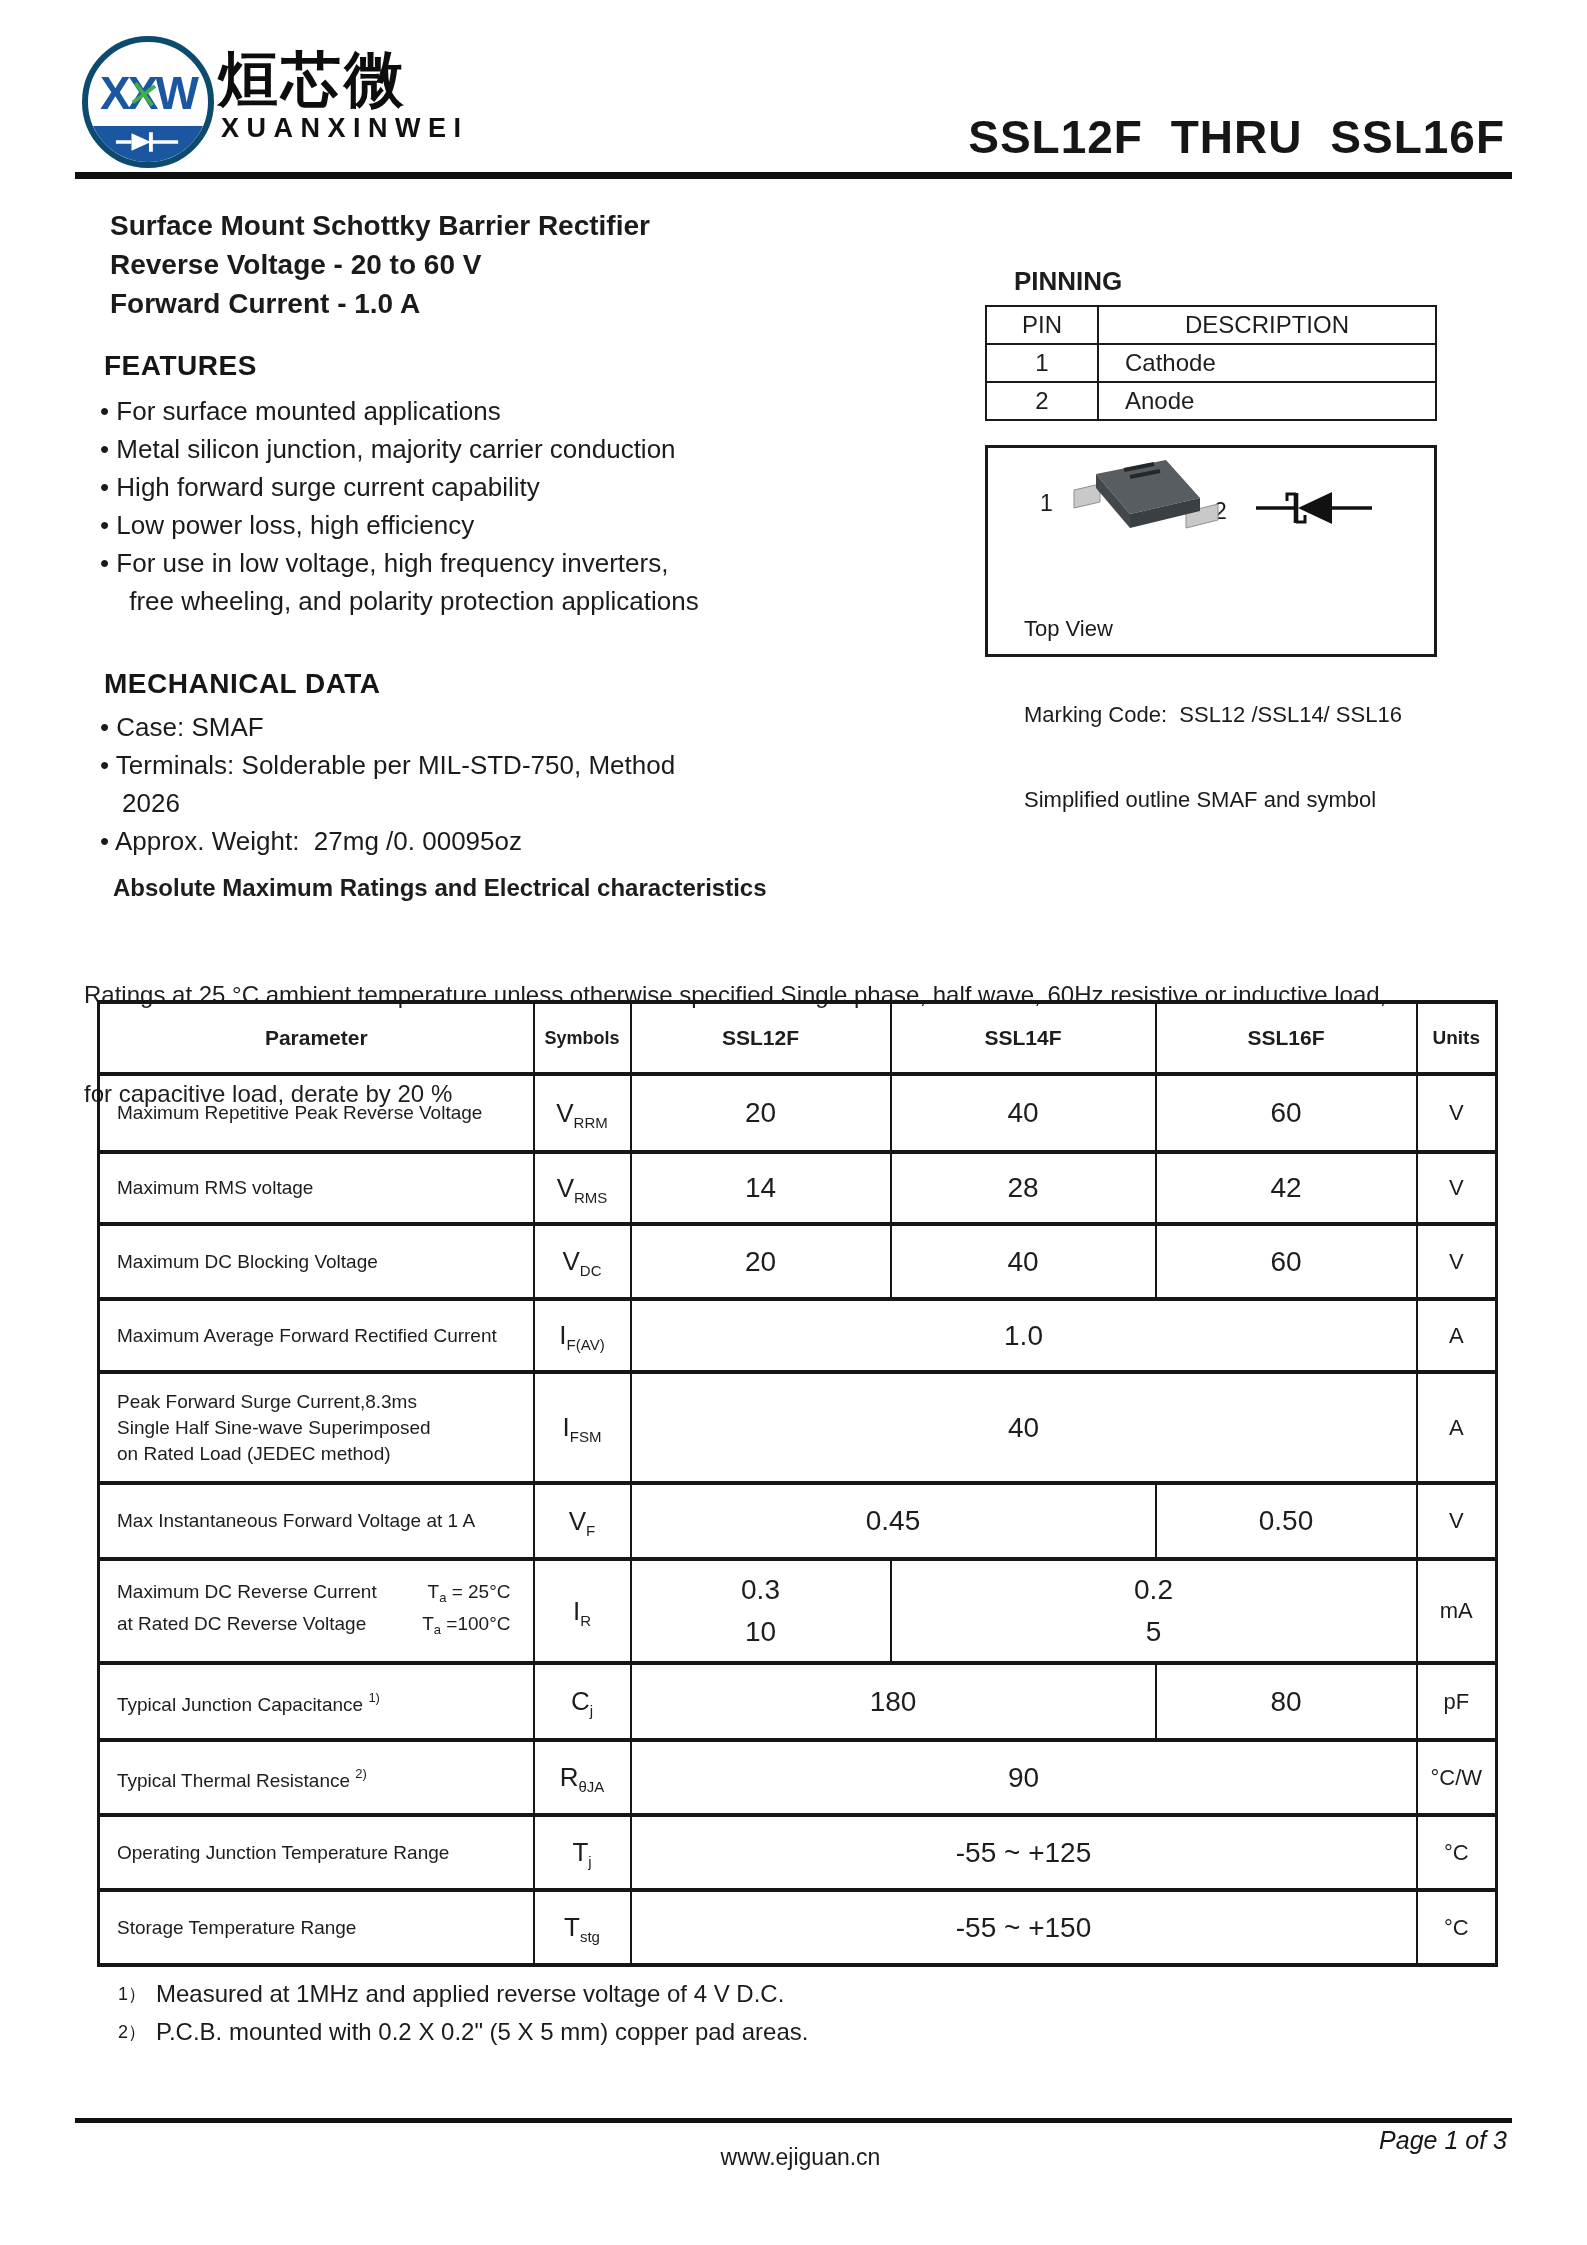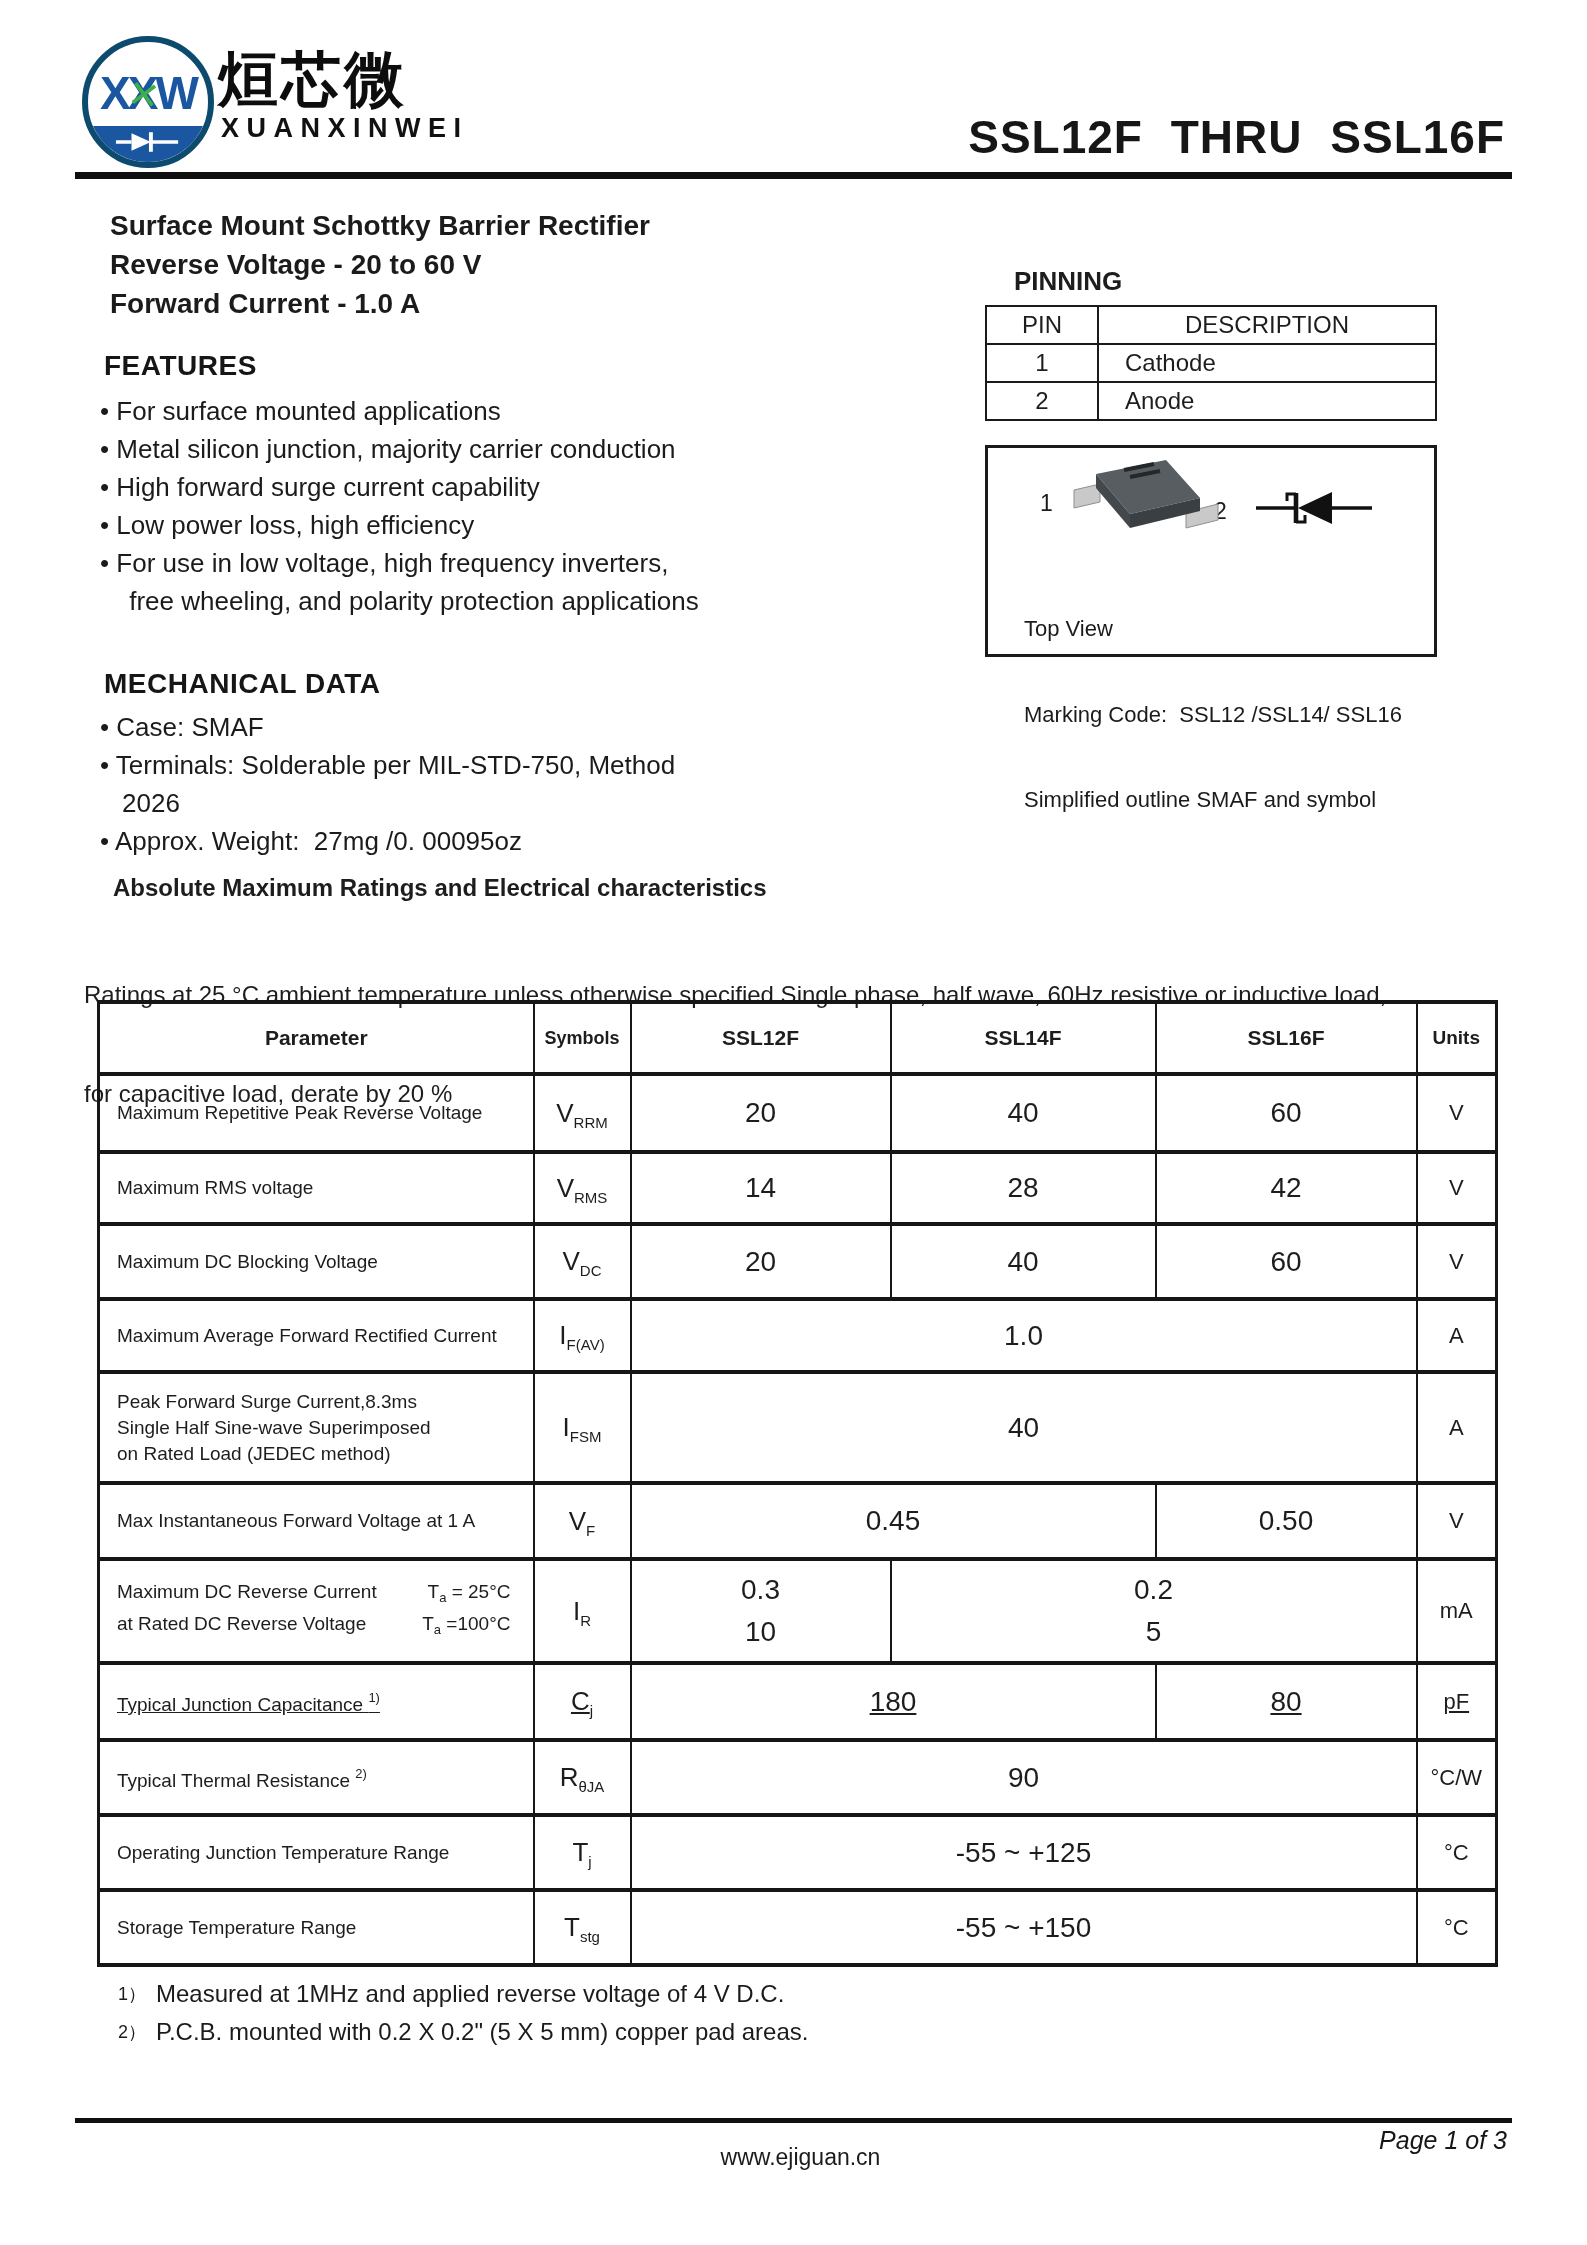--- a/index.html
+++ b/index.html
@@ -270,21 +270,21 @@
         <div>0.3</div>
         <div>10</div>
       </td>
       <td class="c-val stack" colspan="2">
         <div>0.2</div>
         <div>5</div>
       </td>
       <td class="c-unit">mA</td>
     </tr>
 
-    <tr style="height:77px;text-decoration:underline;">
+    <tr style="height:77px;">
       <td class="c-param"><span>Typical Junction Capacitance</span> <span class="supref">1)</span></td>
       <td class="c-sym"><span>C</span><span class="subs">j</span></td>
       <td class="c-val" colspan="2">180</td>
       <td class="c-val">80</td>
       <td class="c-unit">pF</td>
     </tr>
 
     <tr style="height:75px;">
       <td class="c-param"><span>Typical Thermal Resistance</span> <span class="supref">2)</span></td>
       <td class="c-sym"><span>R</span><span class="subs">θJA</span></td>

